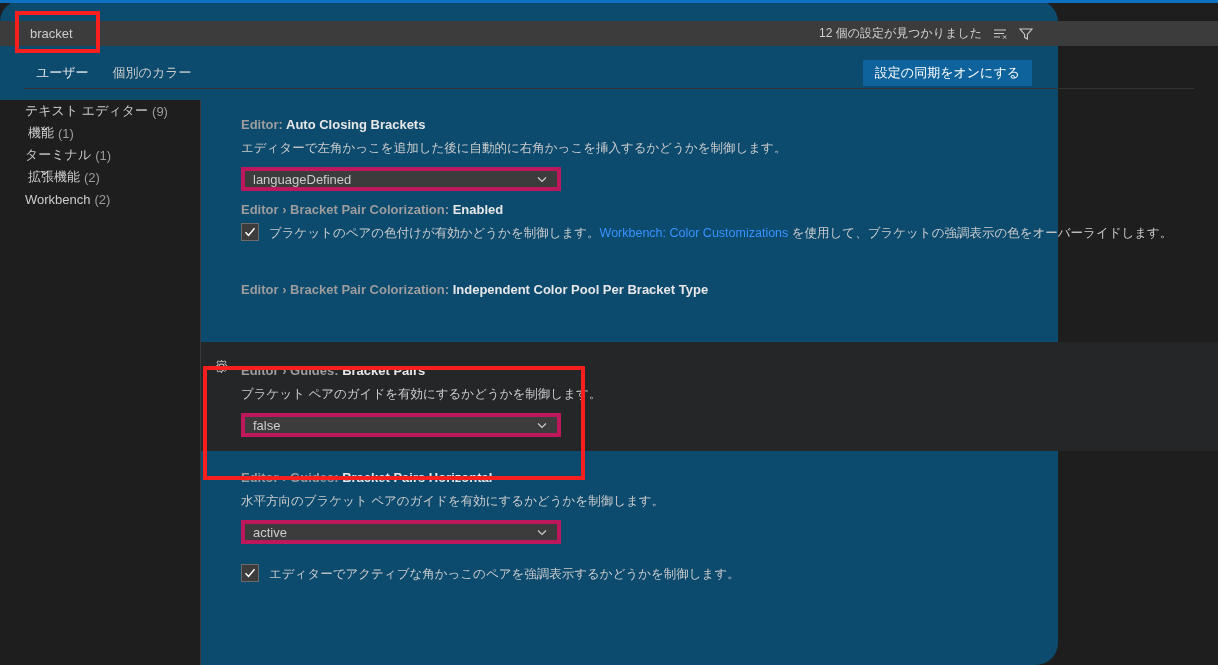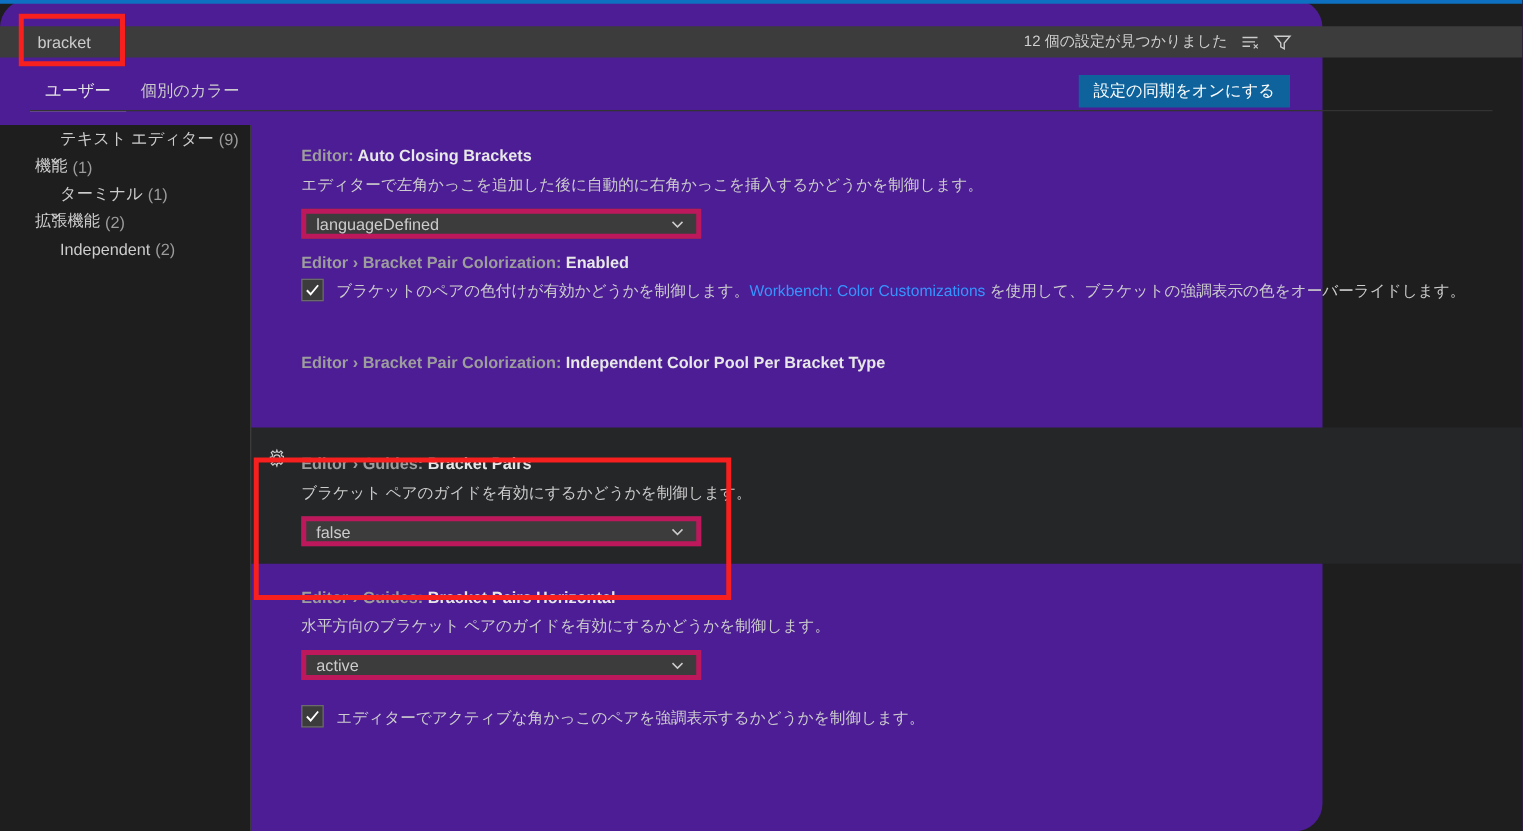--- a/index.html
+++ b/index.html
@@ -5,21 +5,21 @@
   * { box-sizing: border-box; margin: 0; padding: 0; }
   html, body {
     width: 1218px; height: 665px;
     background: #1e1e1e;
     font-family: "Liberation Sans", "DejaVu Sans", sans-serif;
     overflow: hidden;
   }
   #app {
     position: relative;
     width: 1058px; height: 665px;
-    background: #4c1d95;
+    background: #0c4a6e;
     color: #cccccc;
     border-radius: 22px;
   }
 
   
   .top-accent {
     position: absolute; top: 0; left: 0;
     width: 1218px; height: 3px;
     background: #0e70c0;
   }
@@ -119,21 +119,21 @@
   .tree-item {
     display: flex; align-items: center;
     height: 22px;
     font-size: 13px;
     color: #cccccc;
     cursor: pointer;
     padding-left: 28px;
     white-space: nowrap;
   }
   .tree-item.level1 { padding-left: 28px; }
-  .tree-item.level2 { padding-left: 48px; }
+  .tree-item.level2 { padding-left: 25px; }
   .twisty {
     position: absolute;
     left: 38px;
     width: 12px; height: 12px;
     display: flex; align-items: center; justify-content: center;
   }
   .tree-row { position: relative; }
   .tree-label { color: #cccccc; }
   .tree-count { color: #9c9c9c; margin-left: 4px; }
 
@@ -307,21 +307,21 @@
           </svg>
       </span>
       <div class="tree-item level1">
         <span class="tree-label">拡張機能</span>
         <span class="tree-count">(2)</span>
       </div>
     </div>
 
     <div class="tree-row">
       <div class="tree-item level2">
-        <span class="tree-label">Independent</span>
+        <span class="tree-label">Workbench</span>
         <span class="tree-count">(2)</span>
       </div>
     </div>
 
   </div>
   <div class="sidebar-divider"></div>
 
   <div class="settings-list">
 
     <div class="setting-row" style="padding-top:20px; height:86px;">

